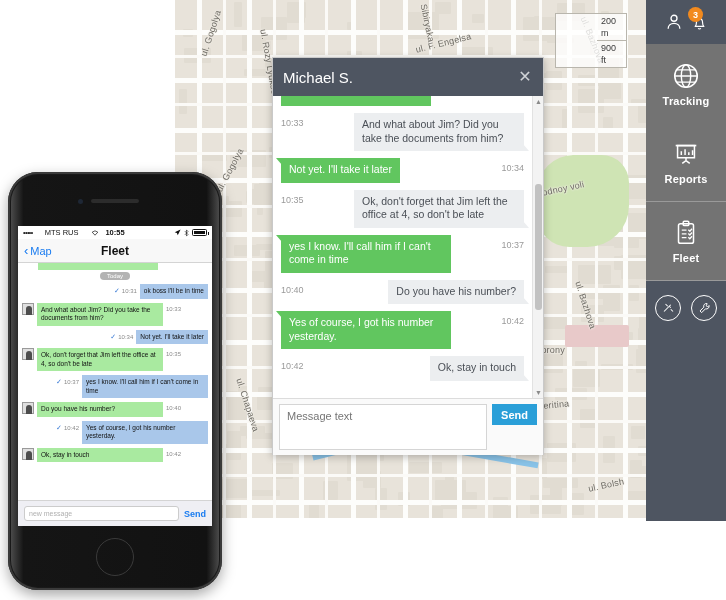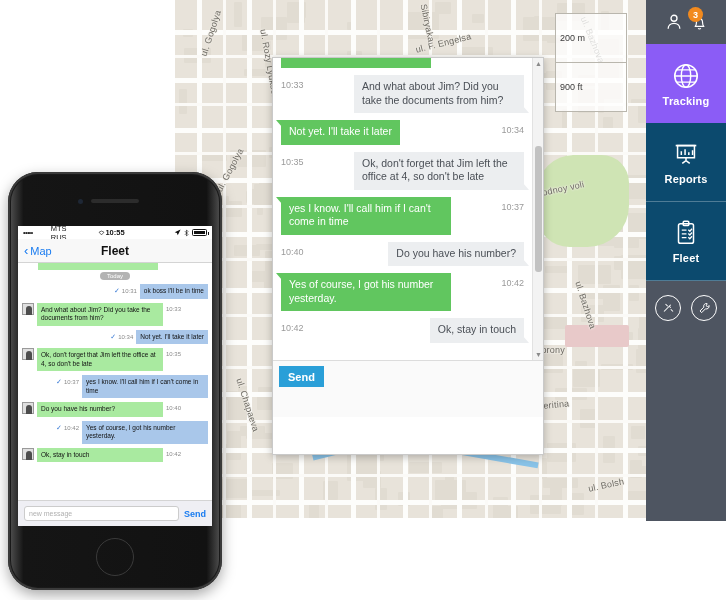--- a/index.html
+++ b/index.html
@@ -36,30 +36,30 @@
     position:absolute; color:#6d6a63; font-size:9px; letter-spacing:.2px;
     white-space:nowrap; font-family:"Liberation Sans", sans-serif;
     text-shadow:0 0 2px #efece5,0 0 2px #efece5,0 0 3px #efece5;
   }
 
   .scalebar{
     position:absolute; right:19px; top:13px; width:72px;
     background:rgba(255,255,255,.78); border:1px solid #b9b6ad;
     font-size:9px; color:#3a3a3a; line-height:12px;
   }
-  .scalebar div{padding:18px 4px;}
+  .scalebar div{padding:1px 4px;margin-left:41px;}
   .scalebar .top{border-bottom:1px solid #b9b6ad;}
 
   
   .sidebar{position:absolute; right:0; top:0; width:80px; height:600px; background:#ffffff;}
   .sb-top{height:44px;background:#4e5561;display:flex;align-items:center;justify-content:center;gap:6px;position:relative;}
   .sb-item{height:79px;display:flex;flex-direction:column;align-items:center;justify-content:center;gap:4px;color:#fff;}
   .sb-item .lbl{font-size:11px;font-weight:bold;letter-spacing:.2px;}
-  .sb-tracking{background:#8b5cf6;}
-  .sb-blue{background:#0c4a6e;border-bottom:1px solid rgba(255,255,255,.28);}
+  .sb-tracking{background:#737373;}
+  .sb-blue{background:#737373;border-bottom:1px solid rgba(255,255,255,.28);}
   .sb-blue:last-of-type{border-bottom:none;}
   .sb-bottom{background:#4e5561;height:calc(600px - 44px - 79px*4);display:flex;align-items:flex-start;justify-content:center;gap:10px;padding-top:14px;}
   .circ-btn{width:26px;height:26px;border:1.6px solid #fff;border-radius:50%;display:flex;align-items:center;justify-content:center;}
   .badge{position:absolute;background:#f28a1e;color:#fff;border-radius:50%;width:15px;height:15px;
          font-size:9px;font-weight:bold;display:flex;align-items:center;justify-content:center;
          left:42px;top:7px;}
 
   
   .chat{
     position:absolute; left:272px; top:57px; width:272px; height:398px;
@@ -100,21 +100,21 @@
   .phone-edge{position:absolute;left:3px;top:3px;right:3px;bottom:3px;border-radius:27px;
               background:linear-gradient(90deg,#4a4a4a 0%,#151515 6%,#121212 94%,#4a4a4a 100%);}
   .speaker{position:absolute;left:50%;top:27px;transform:translateX(-50%);width:48px;height:4px;
            background:#2c2c2c;border-radius:2px;}
   .cam{position:absolute;left:calc(50% - 37px);top:27px;width:5px;height:5px;border-radius:50%;background:#1e2735;}
   .home{position:absolute;left:50%;bottom:14px;transform:translateX(-50%);width:38px;height:38px;
         border-radius:50%;border:1.5px solid #3a3a3a;}
   .screen{position:absolute;left:10px;top:54px;width:194px;height:300px;background:#fff;overflow:hidden;}
 
   .statusbar{height:13px;display:flex;align-items:center;padding:0 5px;font-size:7.5px;color:#111;}
-  .sb-left{display:flex;align-items:center;gap:18px;flex:1;}
+  .sb-left{display:flex;align-items:center;gap:12px;flex:1;}
   .dots{letter-spacing:-.5px;font-size:7px;}
   .sb-mid{flex:0 0 auto;font-weight:bold;font-size:7.5px;}
   .sb-right{flex:1;display:flex;align-items:center;justify-content:flex-end;gap:3px;}
   .batt{width:15px;height:7px;border:1px solid #111;border-radius:1.5px;position:relative;}
   .batt:after{content:"";position:absolute;right:-3px;top:2px;width:1.5px;height:3px;background:#111;}
   .batt i{position:absolute;left:1px;top:1px;bottom:1px;right:1px;background:#111;display:block;}
 
   .navbar{height:24px;border-bottom:1px solid #d4d4d4;display:flex;align-items:center;
           padding:0 6px;background:#f8f8f8;position:relative;}
   .back{color:#1a7cf0;font-size:11px;display:flex;align-items:center;gap:2px;cursor:pointer;}
@@ -445,20 +445,24 @@
     <div class="street" style="left:413px;top:480px;transform:rotate(-12deg);">ul. Bolsh</div>
     <div class="street" style="left:45px;top:400px;transform:rotate(72deg);">ul. Chapaeva</div>
 
     <div class="scalebar">
       <div class="top">200 m</div>
       <div>900 ft</div>
     </div>
   </div>
 
   <div class="chat">
+    <div class="chat-head">
+      <div class="chat-title">Michael S.</div>
+      <div class="chat-close">✕</div>
+    </div>
 
     <div class="chat-body">
       <div class="msgs" id="chat-msgs">
           <div class="partial"></div>
           <div class="row them" style="justify-content: space-between;">
             <div class="time">10:33</div>
             <div class="bub grey">And what about Jim? Did you take the documents from him?</div>
           </div>
           <div class="row me" style="justify-content: space-between;">
             <div class="bub green">Not yet. I'll take it later</div>
@@ -486,20 +490,21 @@
           </div>
         </div>
       <div class="sbar">
         <div class="arw">▲</div>
         <div class="thumb" style="top:88px;height:126px;"></div>
         <div class="arw bot">▼</div>
       </div>
     </div>
 
     <div class="chat-foot">
+      <textarea class="msg-input" placeholder="Message text" style=""></textarea>
       <button class="send-btn">Send</button>
     </div>
   </div>
 
   <div class="phone">
     <div class="phone-body"></div>
     <div class="phone-edge"></div>
     <div class="speaker"></div>
     <div class="cam"></div>
     <div class="home"></div>

